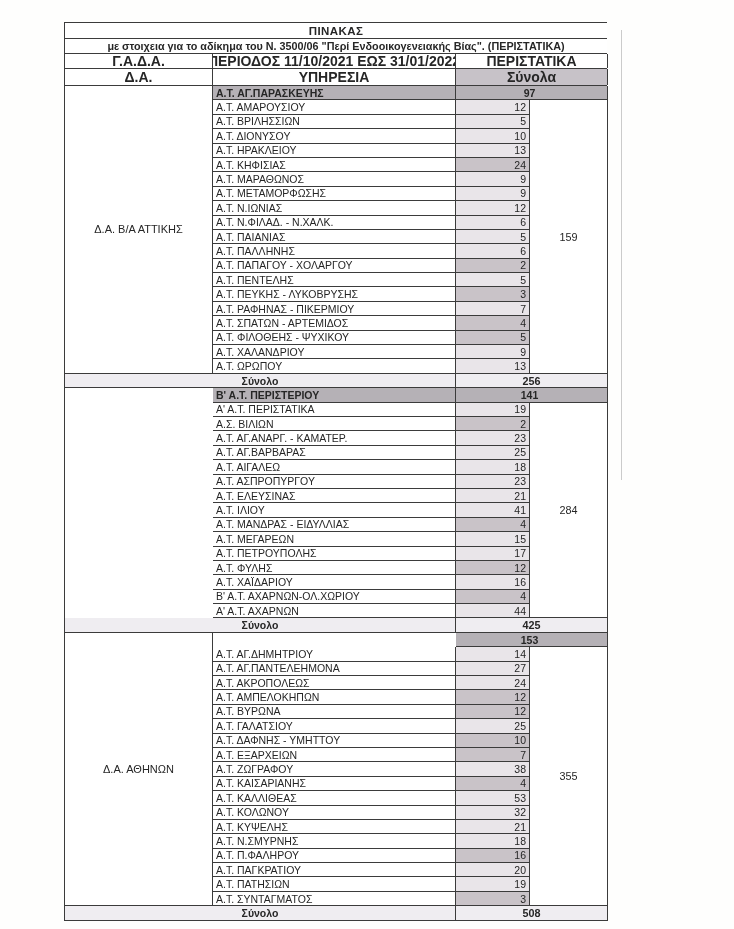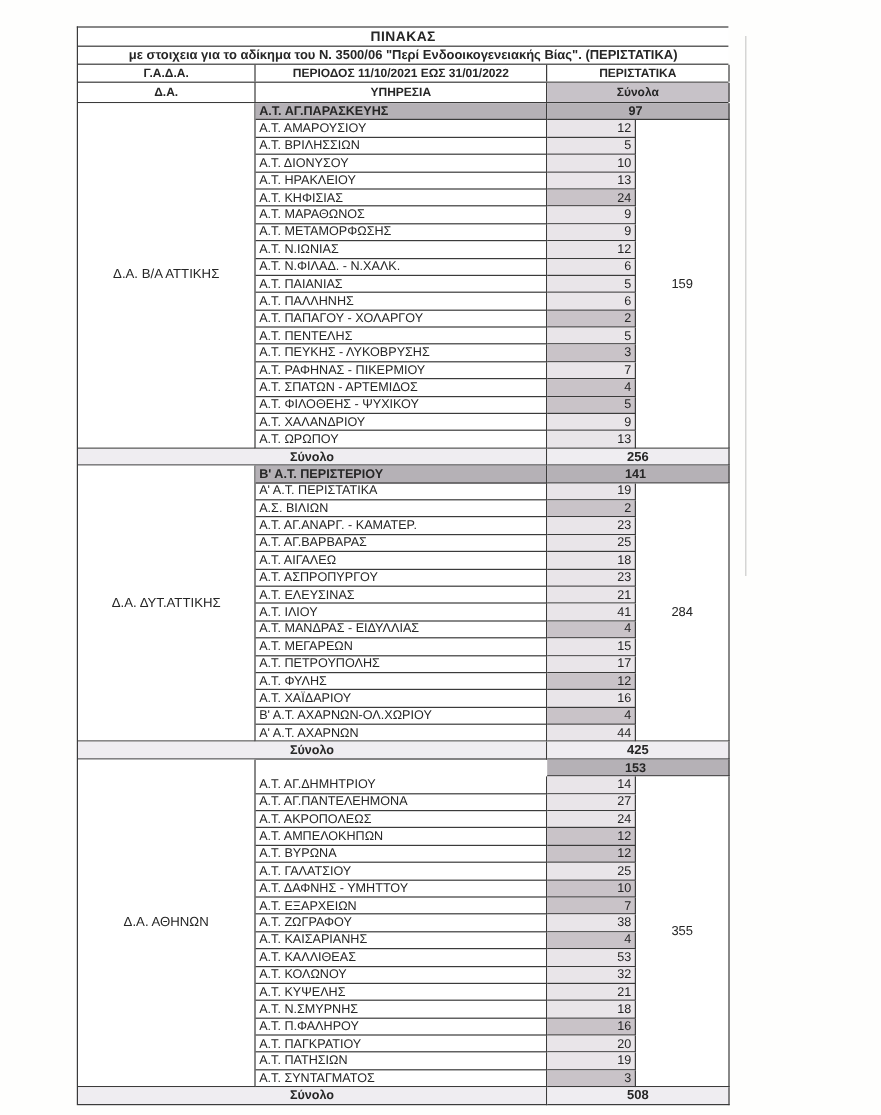--- a/index.html
+++ b/index.html
@@ -18,21 +18,21 @@
     background: #fff;
   }
   .trow { border-bottom: 1px solid var(--border,#3b3b3b); display: flex; align-items: center; }
   .trow.title    { height: 16px; justify-content: center; font-size: 11.5px; font-weight: bold; letter-spacing: .4px; }
   .trow.subtitle { height: 15px; justify-content: center; font-size: 10.8px; font-weight: bold; }
   .hdr, .hdr2 { display: grid; grid-template-columns: 148px 243px 152px; border-bottom: 1px solid var(--border,#3b3b3b); }
   .hdr  { height: 15px; }
   .hdr2 { height: 17px; }
   .hcell {
     display: flex; align-items: center; justify-content: center;
-    font-size: 10px; font-weight: bold;
+    font-size: 14px; font-weight: bold;
     border-right: 1px solid var(--border,#3b3b3b);
     overflow: hidden; white-space: nowrap;
   }
   .hcell.shaded { background: var(--header_shade,#c7c2c8); }
 
   .section { display: grid; grid-template-columns: 148px 243px 74px 78px; grid-auto-rows: 14.4px; }
   .cell {
     border-right: 1px solid var(--border,#3b3b3b);
     border-bottom: 1px solid var(--border,#3b3b3b);
     display: flex; align-items: center;
@@ -107,21 +107,20 @@
         <div class="cell val dark" style="grid-area: 18 / 3;">5</div>
         <div class="cell name" style="grid-area: 19 / 2;">Α.Τ. ΧΑΛΑΝΔΡΙΟΥ</div>
         <div class="cell val" style="grid-area: 19 / 3;">9</div>
         <div class="cell name" style="grid-area: 20 / 2;">Α.Τ. ΩΡΩΠΟΥ</div>
         <div class="cell val" style="grid-area: 20 / 3;">13</div>
         <div class="cell subtotal" style="grid-area: 2 / 4 / span 19;">159</div>
         <div class="cell totlabel" style="grid-area: 21 / 1 / auto / span 2;">Σύνολο</div>
         <div class="cell totval" style="grid-area: 21 / 3 / auto / span 2;">256</div>
       </div>
       <div class="section">
-        <div class="cell district" style="grid-area: 1 / 1 / span 16;">Δ.Α. ΔΥΤ.ΑΤΤΙΚΗΣ</div>
         <div class="cell name lead" style="grid-area: 1 / 2;">Β' Α.Τ. ΠΕΡΙΣΤΕΡΙΟΥ</div>
         <div class="cell val lead leadval" style="grid-area: 1 / 3 / auto / span 2;">141</div>
         <div class="cell name" style="grid-area: 2 / 2;">Α' Α.Τ. ΠΕΡΙΣΤΑΤΙΚΑ</div>
         <div class="cell val" style="grid-area: 2 / 3;">19</div>
         <div class="cell name" style="grid-area: 3 / 2;">Α.Σ. ΒΙΛΙΩΝ</div>
         <div class="cell val dark" style="grid-area: 3 / 3;">2</div>
         <div class="cell name" style="grid-area: 4 / 2;">Α.Τ. ΑΓ.ΑΝΑΡΓ. - ΚΑΜΑΤΕΡ.</div>
         <div class="cell val" style="grid-area: 4 / 3;">23</div>
         <div class="cell name" style="grid-area: 5 / 2;">Α.Τ. ΑΓ.ΒΑΡΒΑΡΑΣ</div>
         <div class="cell val" style="grid-area: 5 / 3;">25</div>

